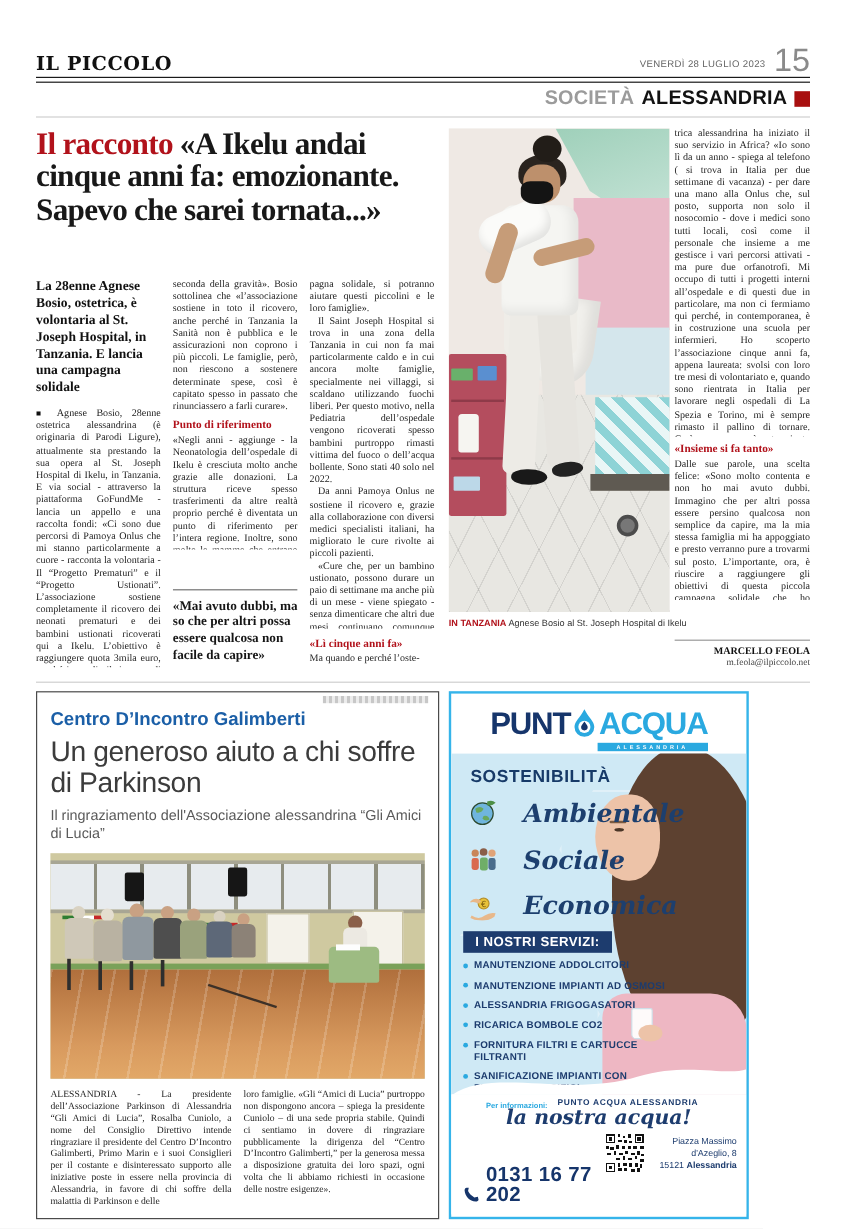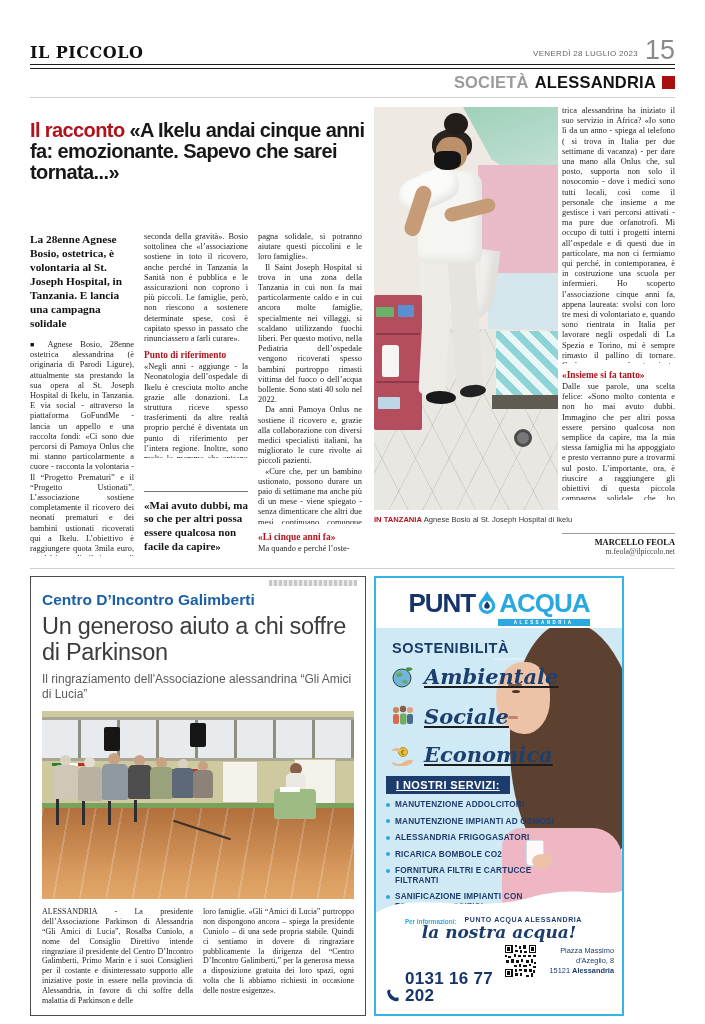--- a/index.html
+++ b/index.html
@@ -13,22 +13,22 @@
   .pagenum{font-family:"Liberation Sans",sans-serif;font-size:27px;color:#8a8a8a;font-weight:400;line-height:.9;}
   .double-rule{position:absolute;left:30px;top:64px;width:645px;height:3px;border-top:1.5px solid #1a1a1a;border-bottom:1.5px solid #1a1a1a;}
   .section-row{position:absolute;left:30px;top:72px;width:645px;height:20px;display:flex;justify-content:flex-end;align-items:center;gap:6px;
                font-family:"Liberation Sans",sans-serif;font-weight:bold;font-size:16.5px;letter-spacing:.2px;}
   .sec-gray{color:#9b9b9b;}
   .sec-black{color:#121212;}
   .red-sq{width:13px;height:13px;background:#a80f0f;display:inline-block;}
   .thin-rule{position:absolute;left:30px;top:97px;width:645px;height:0;border-top:1px solid #cfcfcf;}
   
   .article{position:absolute;left:30px;top:104px;width:645px;height:464px;}
-  .headline{position:absolute;left:0;top:16px;width:348px;font-family:Liberation Sans, sans-serif;font-weight:bold;
-            font-size:20px;line-height:1.05;letter-spacing:-.6px;color:#181818;}
+  .headline{position:absolute;left:0;top:2px;width:348px;font-family:Liberation Serif, serif;font-weight:bold;
+            font-size:26px;line-height:1.05;letter-spacing:-.6px;color:#181818;}
   .kicker{color:#b1121b;}
   .col{position:absolute;top:128px;height:324px;overflow:hidden;}
   .c1{left:0;width:104px;}
   .c2{left:114px;width:104px;}
   .c3{left:228px;width:104px;}
   .c4{left:532px;top:2px;height:450px;width:113px;}
   .standfirst{font-weight:bold;font-size:11.3px;line-height:1.24;color:#111;margin:0 0 10px 0;}
   .bodyp{font-size:8.4px;line-height:10.2px;text-align:justify;margin:0 0 0 0;color:#1d1d1d;}
   .bodyp.indent{text-indent:7px;}
   .marker{color:#111;font-size:7px;}
@@ -108,23 +108,23 @@
   .adp{position:absolute;left:374px;top:576px;width:250px;height:440px;border:2px solid #35b4ea;background:#fff;box-sizing:border-box;font-family:"Liberation Sans",sans-serif;overflow:hidden;}
   .pa-header{height:50px;display:flex;justify-content:center;align-items:center;}
   .pa-logo{display:flex;align-items:center;position:relative;}
   .pa-l1{color:#16356b;font-weight:800;font-size:26px;letter-spacing:-1px;}
   .pa-l2{color:#2aa9e0;font-weight:800;font-size:26px;letter-spacing:-1px;}
   .pa-sub{position:absolute;right:0;bottom:-7px;width:92px;background:#2aa9e0;color:#fff;font-size:4.6px;font-weight:bold;letter-spacing:2.4px;text-align:center;padding:1px 0;}
   .pa-body{position:relative;height:284px;background:#cfe9f5;overflow:hidden;}
   .pa-hex{position:absolute;border:2px solid rgba(255,255,255,.35);
      clip-path:polygon(25% 0,75% 0,100% 50%,75% 100%,25% 100%,0 50%);}
   .pa-sost{position:absolute;left:16px;top:12px;color:#173a68;font-weight:800;font-size:14.5px;letter-spacing:.5px;}
-  .pa-pillar{position:absolute;display:flex;gap:8px;text-decoration:underline;}
+  .pa-pillar{position:absolute;display:flex;align-items:center;gap:20px;}
   .pa-pillar span{font-family:"DejaVu Serif",serif;font-style:italic;font-weight:bold;font-size:21px;color:#1d3f6e;}
-  .pa-banner{position:absolute;left:10px;top:148px;background:#1d3c6e;color:#fff;font-weight:800;font-size:11px;padding:3px 10px;letter-spacing:.4px;text-decoration:underline;}
+  .pa-banner{position:absolute;left:10px;top:148px;background:#1d3c6e;color:#fff;font-weight:800;font-size:11px;padding:3px 10px;letter-spacing:.4px;}
   .pa-services{position:absolute;left:10px;top:172px;width:170px;margin:0;padding:0;list-style:none;}
   .pa-services li{position:relative;padding-left:9px;color:#1d3c6e;font-weight:800;font-size:8.2px;line-height:9.5px;margin-bottom:7px;letter-spacing:.2px;}
   .pa-services li::before{content:"";position:absolute;left:0;top:2.5px;width:4px;height:4px;border-radius:50%;background:#2aa9e0;}
   .pa-girl{position:absolute;right:0;top:0;width:132px;height:284px;overflow:hidden;}
   .pa-girl *{position:absolute;}
   .pg-hair{right:-18px;top:-6px;width:130px;height:250px;background:#5d4130;border-radius:45% 55% 40% 50%;}
   .pg-face{right:72px;top:34px;width:54px;height:72px;background:#edc3a8;border-radius:50% 45% 48% 52%;}
   .pg-brow{right:100px;top:56px;width:14px;height:2px;background:#7a5a42;border-radius:2px;}
   .pg-eye{right:102px;top:62px;width:8px;height:3px;background:#4a3526;border-radius:50%;}
   .pg-mouth{right:104px;top:88px;width:10px;height:3px;background:#c4826f;border-radius:2px;}

